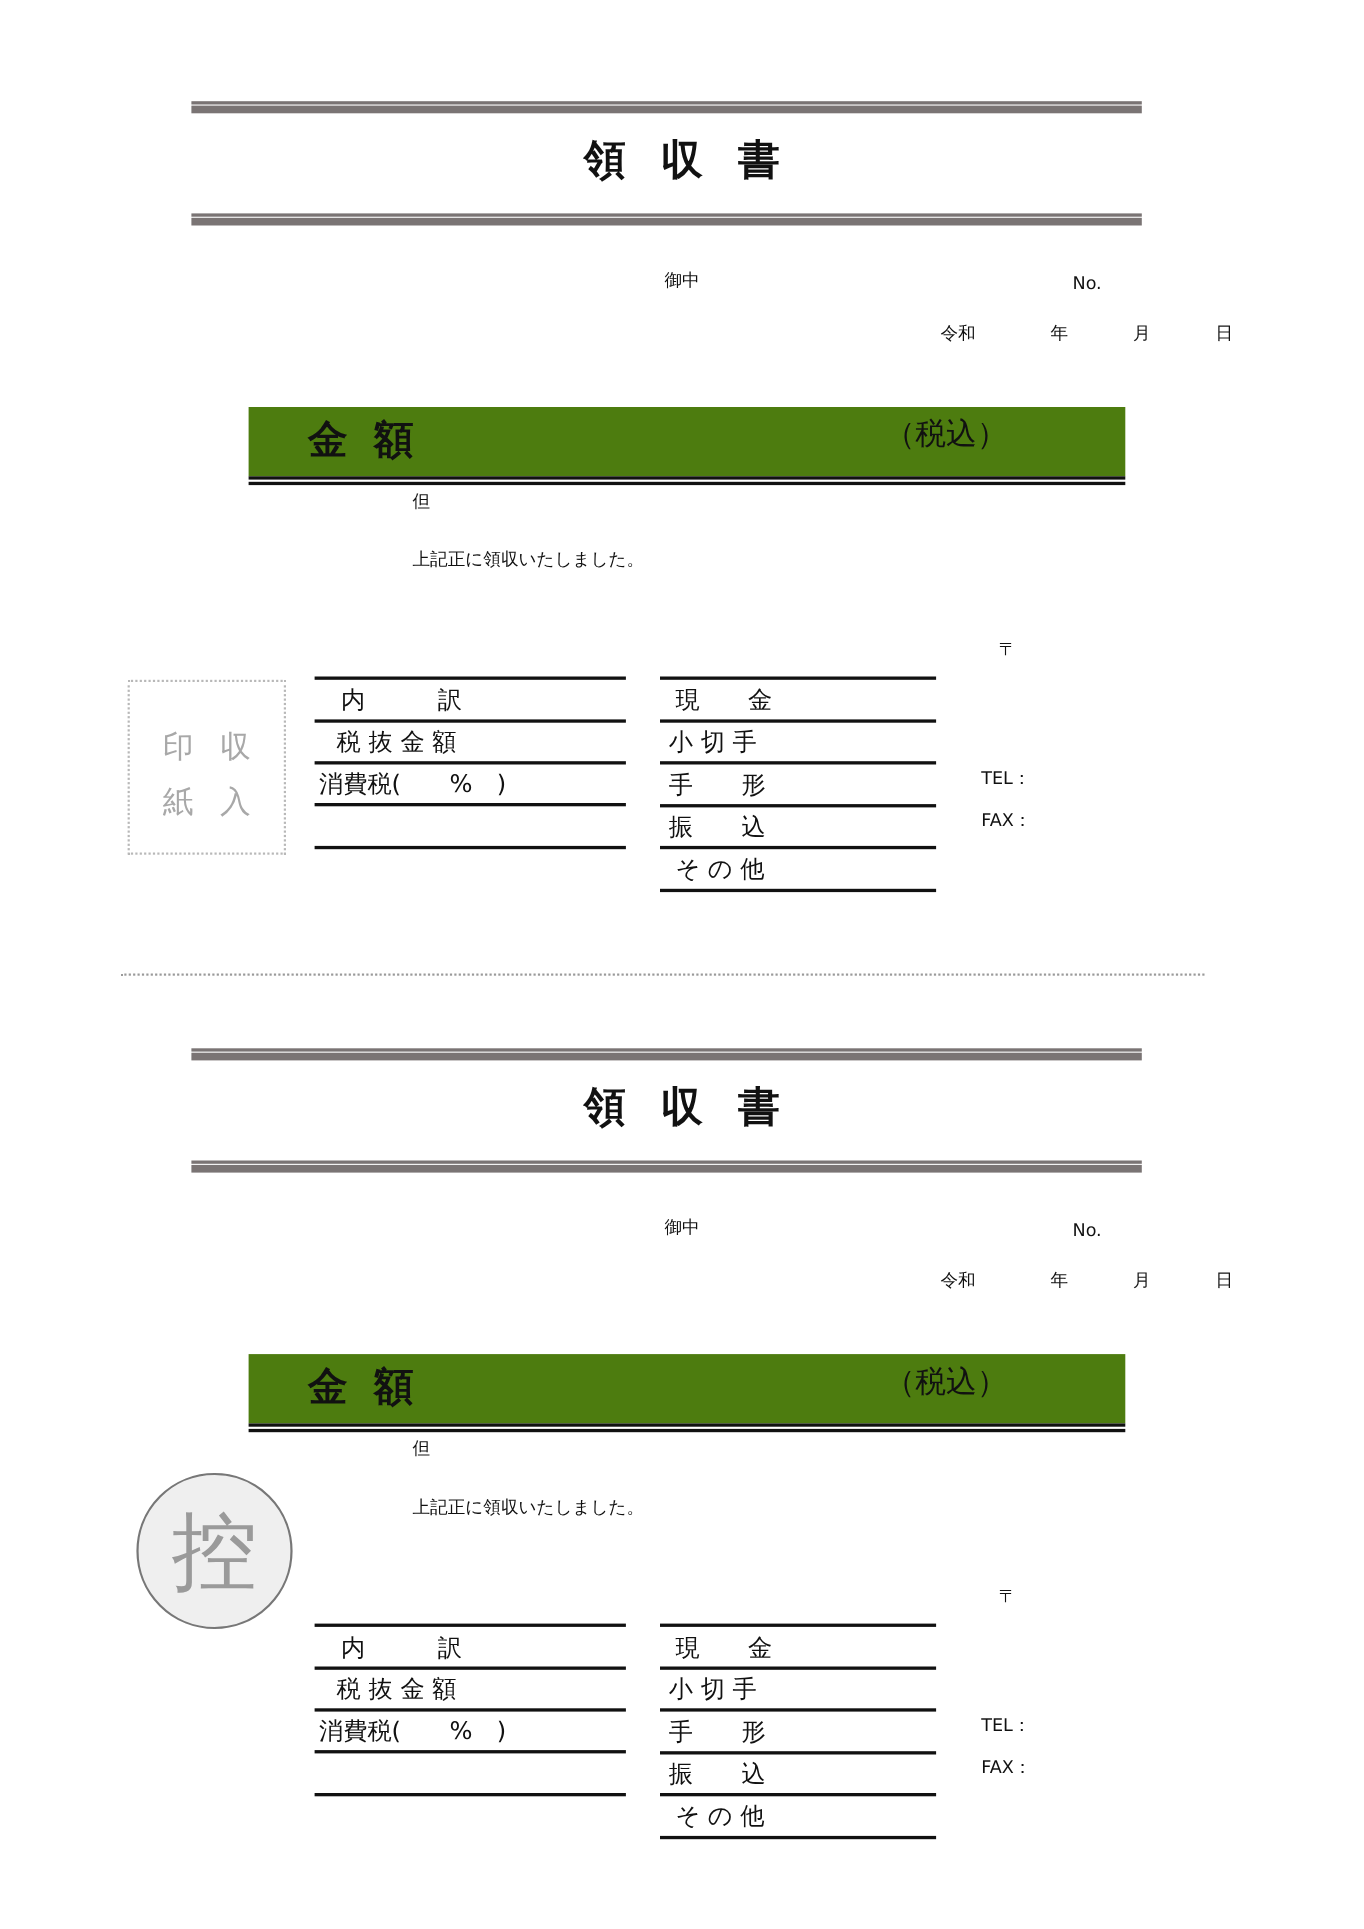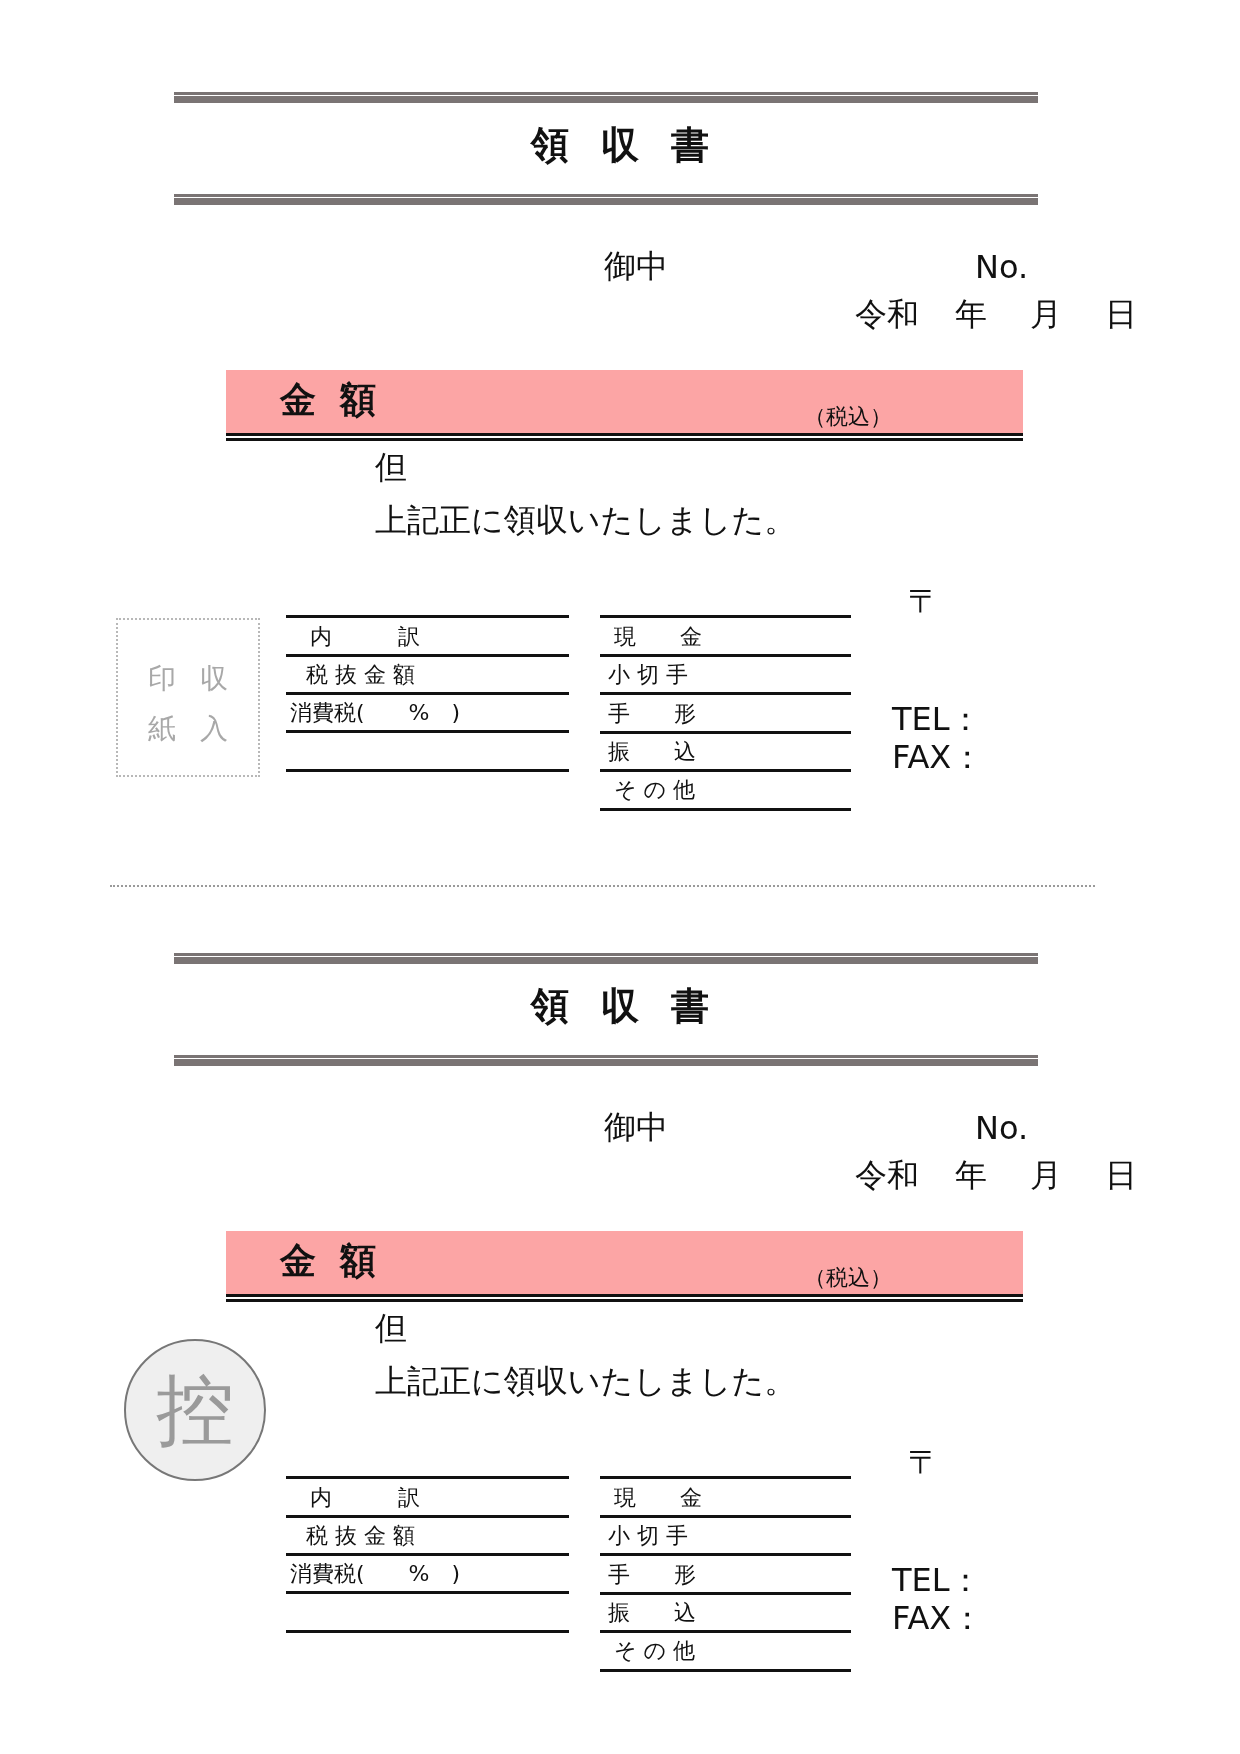--- a/index.html
+++ b/index.html
@@ -4,24 +4,24 @@
 <style>
   html, body { margin:0; padding:0; }
   body { width:1240px; height:1754px; background:#ffffff; position:relative; overflow:hidden;
          font-family:"DejaVu Sans", "Liberation Sans", sans-serif; color:#111; }
   .receipt { position:absolute; left:0; width:1240px; height:870px;padding-left:21px; }
   .abs { position:absolute; }
   .rule-thin { position:absolute; left:174px; width:864px; height:3px; background:#7a7474; }
   .rule-thick { position:absolute; left:174px; width:864px; height:7px; background:#7a7474; }
   .title { position:absolute; left:0; width:1240px; text-align:center; font-size:38px; font-weight:bold;
            letter-spacing:32px; text-indent:32px; }
-  .t24 { font-size:32px; }
-  .amount-bar { position:absolute; left:226px; top:370px; width:797px; height:63px; background:#fca5a5; }
+  .t24 { font-size:16px; }
+  .amount-bar { position:absolute; left:226px; top:370px; width:797px; height:63px; background:#4d7c0f; }
   .amount-label { position:absolute; left:54px; top:6px; font-size:36px; font-weight:bold; letter-spacing:24px; }
-  .amount-tax { position:absolute; left:578px; top:32px; font-size:22px; }
+  .amount-tax { position:absolute; left:578px; top:6px; font-size:28px; }
   .dbl1 { position:absolute; left:226px; top:433px; width:797px; height:3px; background:#111; }
   .dbl2 { position:absolute; left:226px; top:438px; width:797px; height:3px; background:#111; }
   .tline { position:absolute; height:3px; background:#111; }
   .cell { position:absolute; font-size:22px; white-space:pre; }
   .stamp-box { position:absolute; left:116px; top:618px; width:140px; height:155px;
                border:2px dotted #b8b8b8; }
   .stamp-char { position:absolute; font-size:28px; color:#a8a8a8; }
   .hikae { position:absolute; left:124px; top:1339px; width:142px; height:142px; border-radius:50%;
            background:#efefef; border:2px solid #777; box-sizing:border-box; }
   .hikae span { position:absolute; left:0; top:18px; width:100%; text-align:center; font-size:78px; color:#9a9a9a; }

